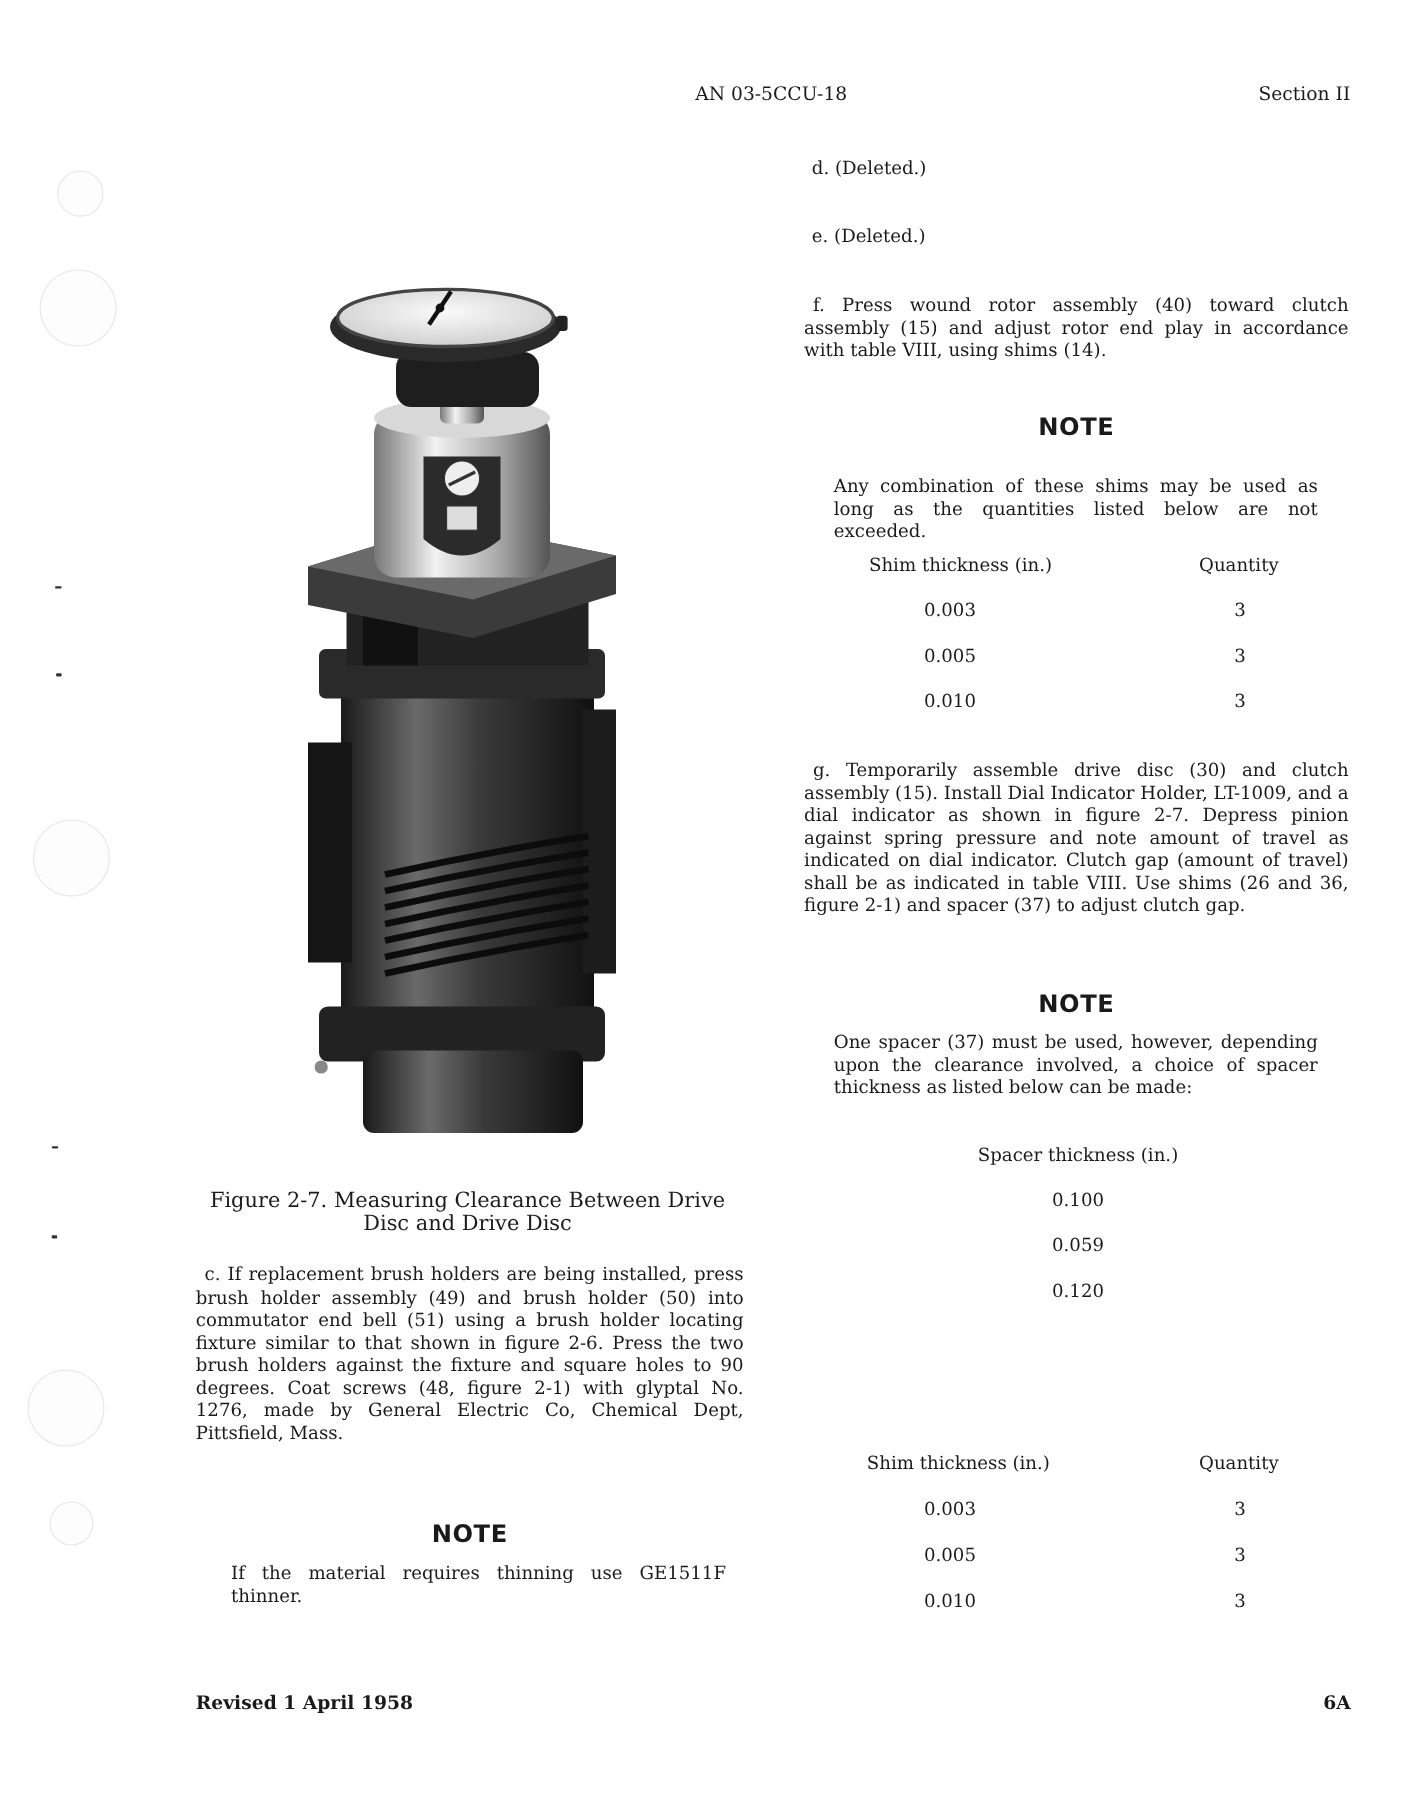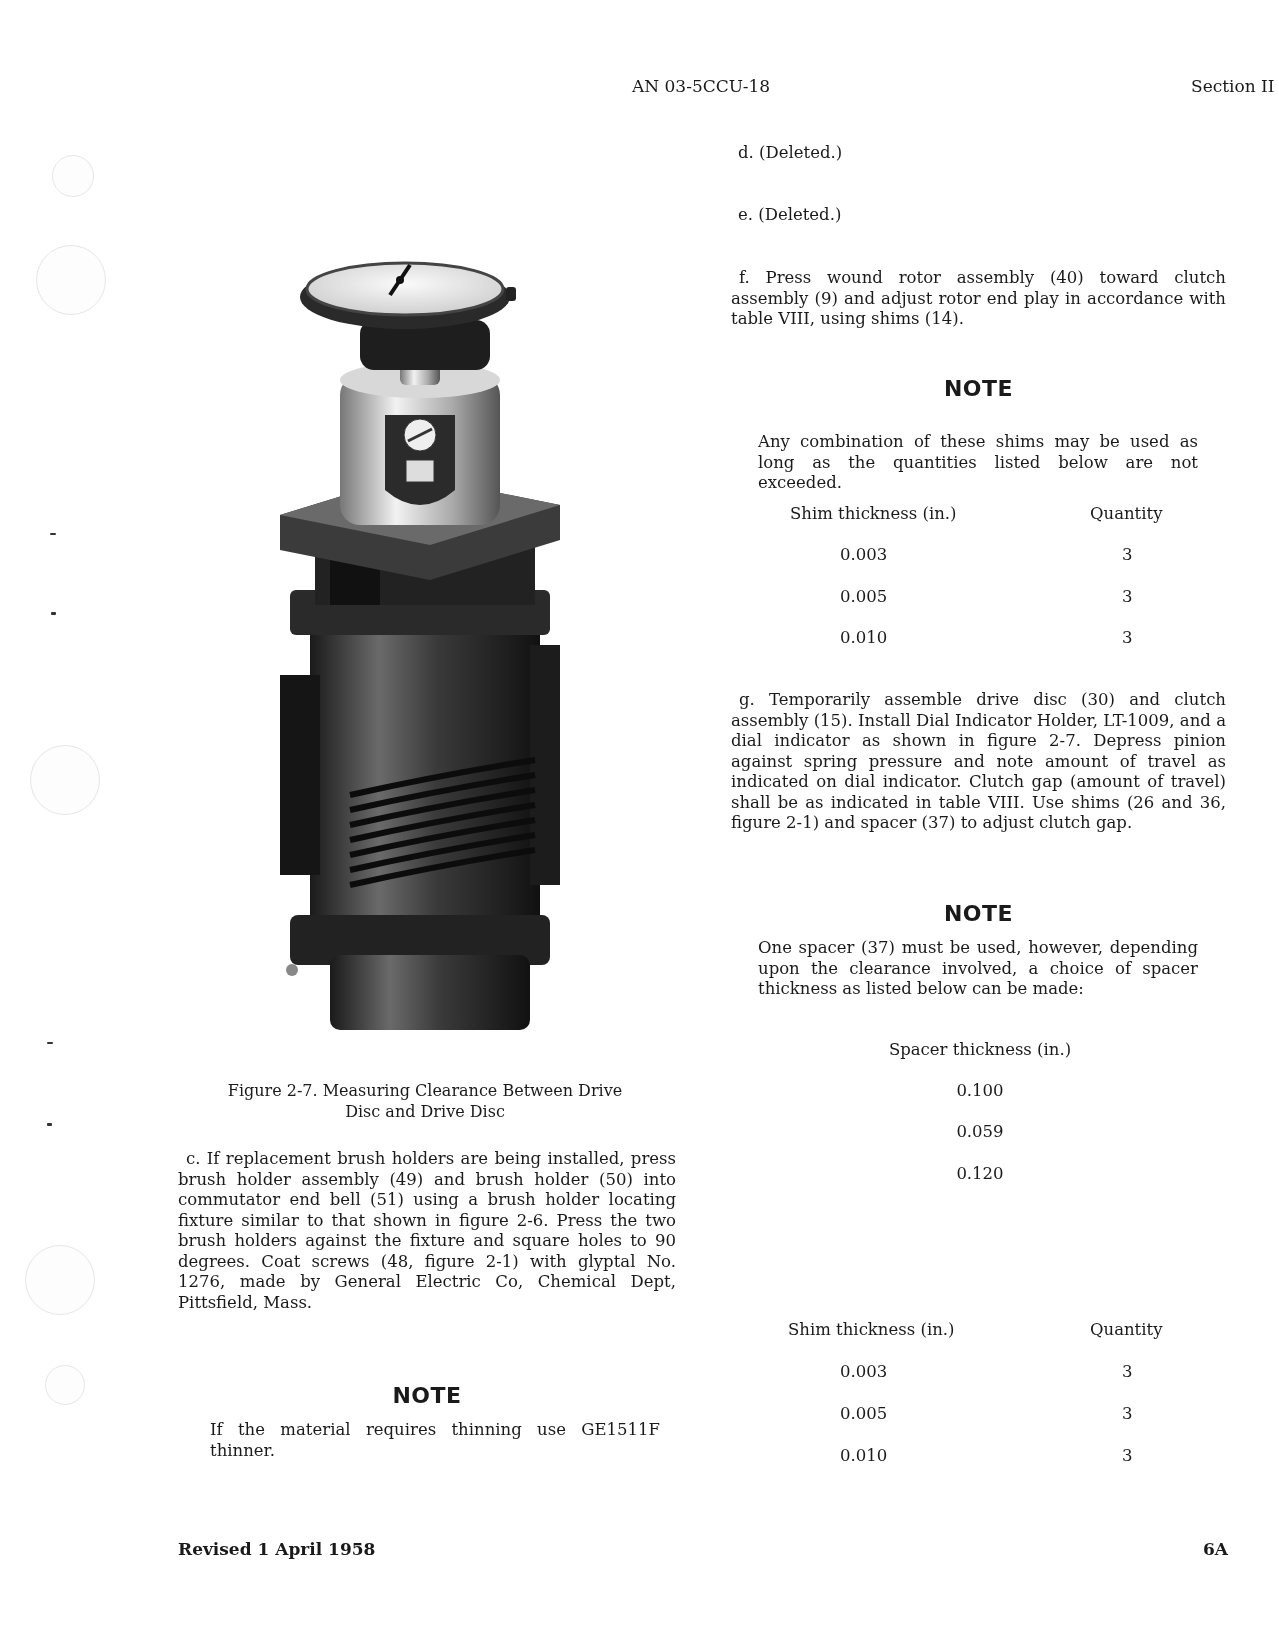--- a/index.html
+++ b/index.html
@@ -21,43 +21,43 @@
     text-align: center;
   }
   .tbl-row { position: absolute; font-size: 16.5px; }
   .center { text-align: center; }
   .hole {
     position: absolute; border: 1px solid #e6e6e6; border-radius: 50%;
     background: #fdfdfd;
   }
   .mark { position: absolute; background: #333; height: 3px; border-radius: 1px; }
   .figure { position: absolute; left: 270px; top: 255px; width: 310px; height: 790px; }
-  .caption { font-size: 16px; line-height: 20.5px; text-align: center; }
+  .caption { font-size: 19px; line-height: 20.5px; text-align: center; }
 </style>
 </head>
 <body>
 
 <div class="page">
 
   <div class="hole" style="left:52px;top:155px;width:40px;height:40px;"></div>
   <div class="hole" style="left:36px;top:245px;width:68px;height:68px;"></div>
   <div class="hole" style="left:30px;top:745px;width:68px;height:68px;"></div>
   <div class="hole" style="left:25px;top:1245px;width:68px;height:68px;"></div>
   <div class="hole" style="left:45px;top:1365px;width:38px;height:38px;"></div>
   <div class="mark" style="left:50px;top:533px;width:6px;height:2px;"></div>
   <div class="mark" style="left:51px;top:612px;width:5px;"></div>
   <div class="mark" style="left:47px;top:1042px;width:6px;height:2px;"></div>
   <div class="mark" style="left:47px;top:1123px;width:5px;"></div>
 
   <div class="abs hdr" style="left:632px;top:76px;">AN 03-5CCU-18</div>
-  <div class="abs hdr" style="left:1144px;top:76px;margin-left:47px;">Section II</div>
+  <div class="abs hdr" style="left:1144px;top:76px;">Section II</div>
 
   <div class="abs body-text" style="left:738px;top:143px;">d.  (Deleted.)</div>
   <div class="abs body-text" style="left:738px;top:205px;">e.  (Deleted.)</div>
-  <div class="abs body-text" style="left:731px;top:268px;width:495px;text-indent:8px;">f.  Press wound rotor assembly (40) toward clutch assembly (9) and adjust rotor end play in accordance with table VIII, using shims (14).</div>
+  <div class="abs body-text" style="left:731px;top:268px;width:495px;text-indent:8px;">f.  Press wound rotor assembly (40) toward clutch assembly (15) and adjust rotor end play in accordance with table VIII, using shims (14).</div>
 
   <div class="abs note-title" style="left:731px;top:376px;width:495px;">NOTE</div>
   <div class="abs body-text" style="left:758px;top:432px;width:440px;">Any combination of these shims may be used as long as the quantities listed below are not exceeded.</div>
 
   <div>
     <div class="tbl-row" style="left:790px;top:504px;">Shim thickness (in.)</div>
     <div class="tbl-row" style="left:1090px;top:504px;">Quantity</div>
     <div class="tbl-row" style="left:840px;top:545px;">0.003</div>
     <div class="tbl-row" style="left:1122px;top:545px;">3</div>
     <div class="tbl-row" style="left:840px;top:587px;">0.005</div>

